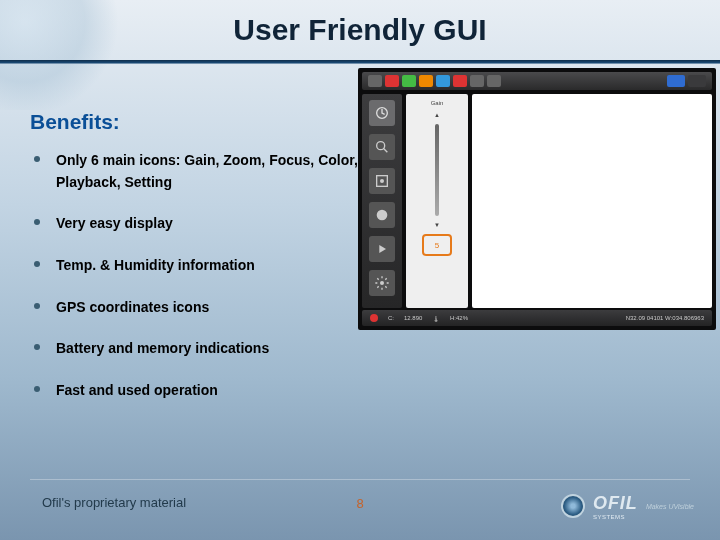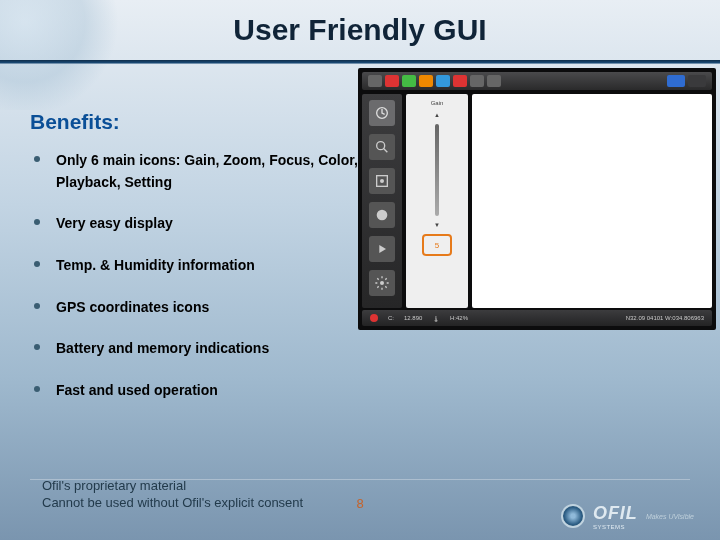--- a/index.html
+++ b/index.html
@@ -79,21 +79,21 @@
   .footer-line { position: absolute; left: 30px; right: 30px; bottom: 60px; height: 1px; background: rgba(255,255,255,.3); }
   .proprietary {
     position: absolute; left: 42px; bottom: 28px;
     font-size: 13px; line-height: 1.3; color: #223a4b;
   }
   .pagenum {
     position: absolute; left: 50%; bottom: 29px; transform: translateX(-50%);
     font-size: 13px; color: #c6632a;
   }
   .logo {
-    position: absolute; right: 26px; bottom: 10px; height: 28px;
+    position: absolute; right: 26px; bottom: 20px; height: 28px;
     display: flex; align-items: center; gap: 8px;
     font-size: 11px; color: #dfe9f0;
   }
   .logo-swirl {
     width: 24px; height: 24px; border-radius: 50%;
     background: radial-gradient(circle,#8fb9d9 15%, #2e5f86 60%, #18364d 100%);
     border: 2px solid #c0d3df;
   }
   .logo .brand { font-size: 18px; font-weight:700; font-style: italic; letter-spacing: 1px; }
   .logo .sub { font-size: 6px; letter-spacing: .5px; }
@@ -194,21 +194,20 @@
       <span>H:42%</span>
       <span class="grow"></span>
       <span>N32.09 04101  W:034.806963</span>
     </div>
   </div>
 
   <div class="footer-line"></div>
 
   <div class="proprietary">
     <div>Ofil's proprietary material</div>
-    <div>Cannot be used without Ofil's explicit consent</div>
   </div>
 
   <div class="pagenum">8</div>
 
   <div class="logo">
     <div class="logo-swirl"></div>
     <div>
       <span class="brand">OFIL</span>
       <div class="sub">SYSTEMS</div>
     </div>

